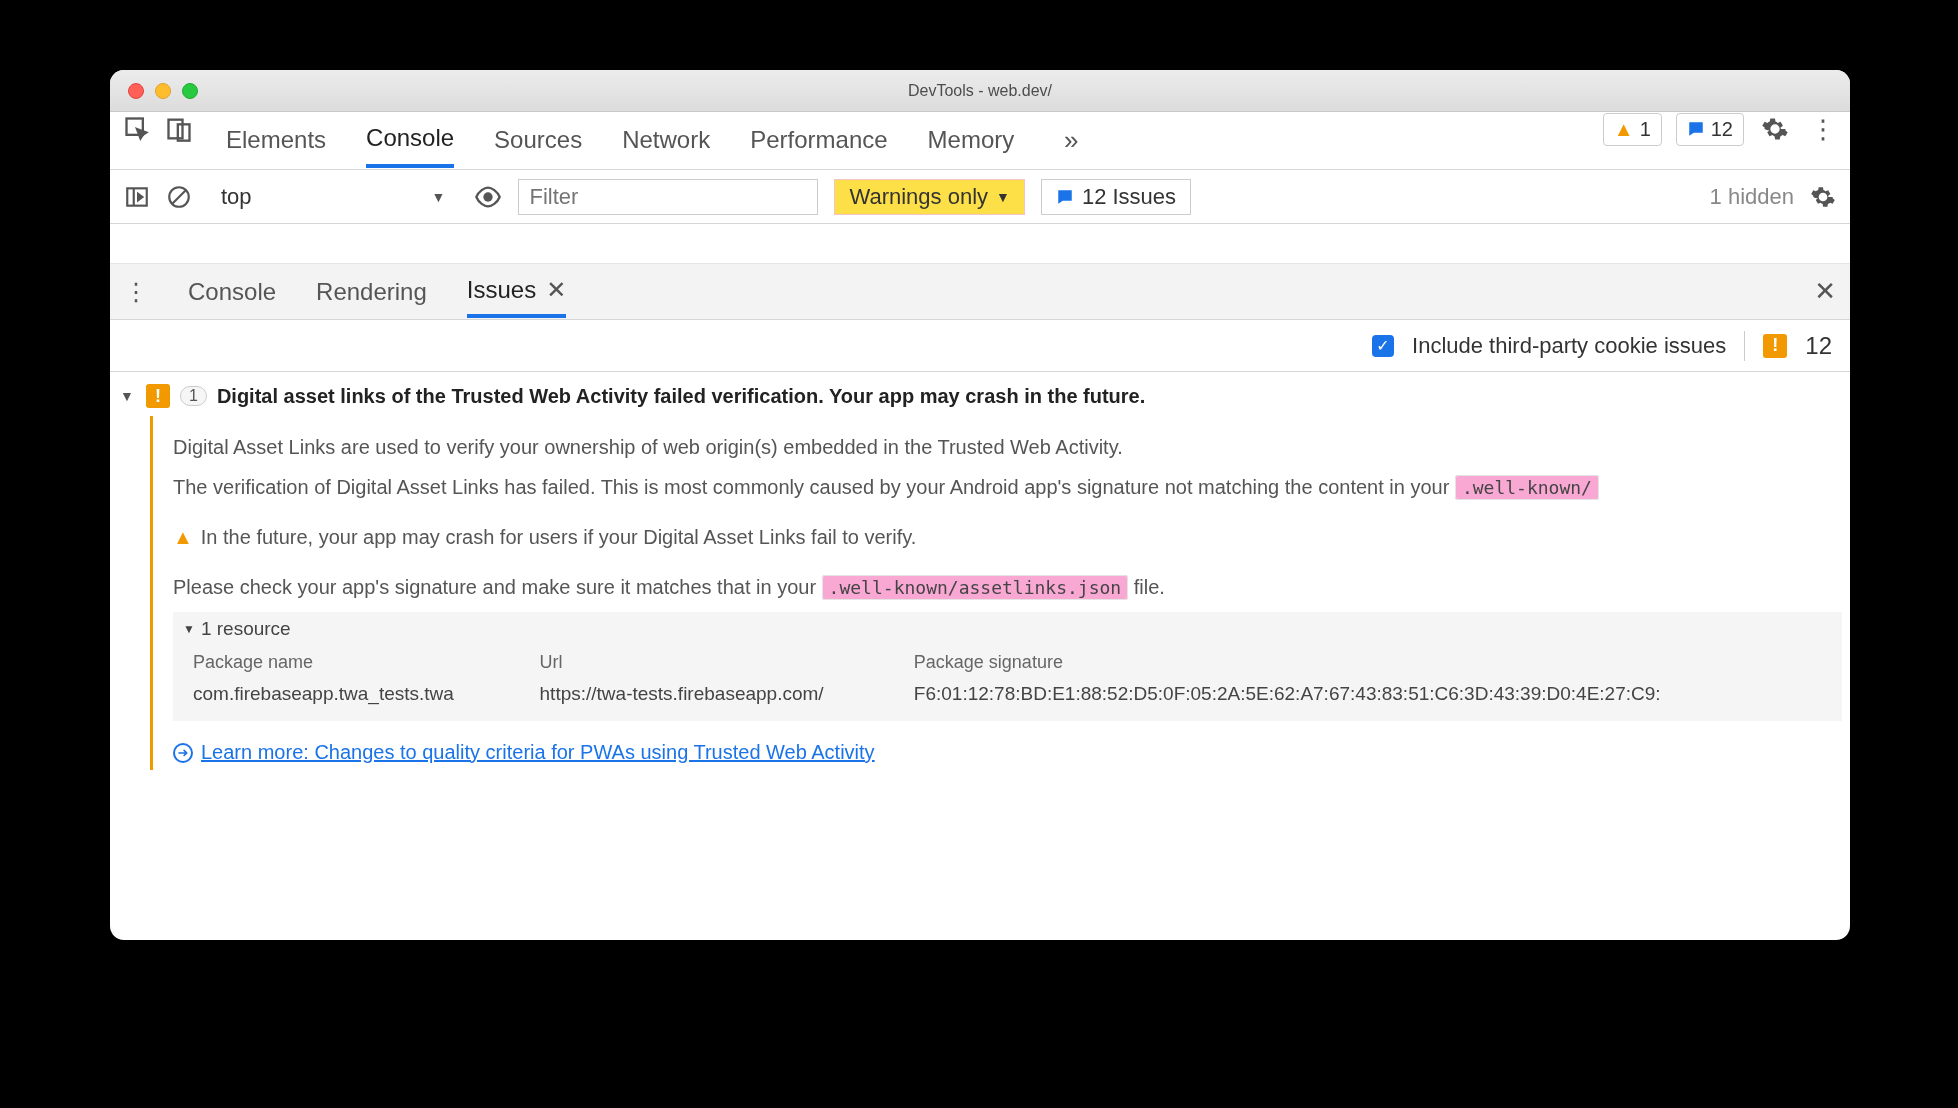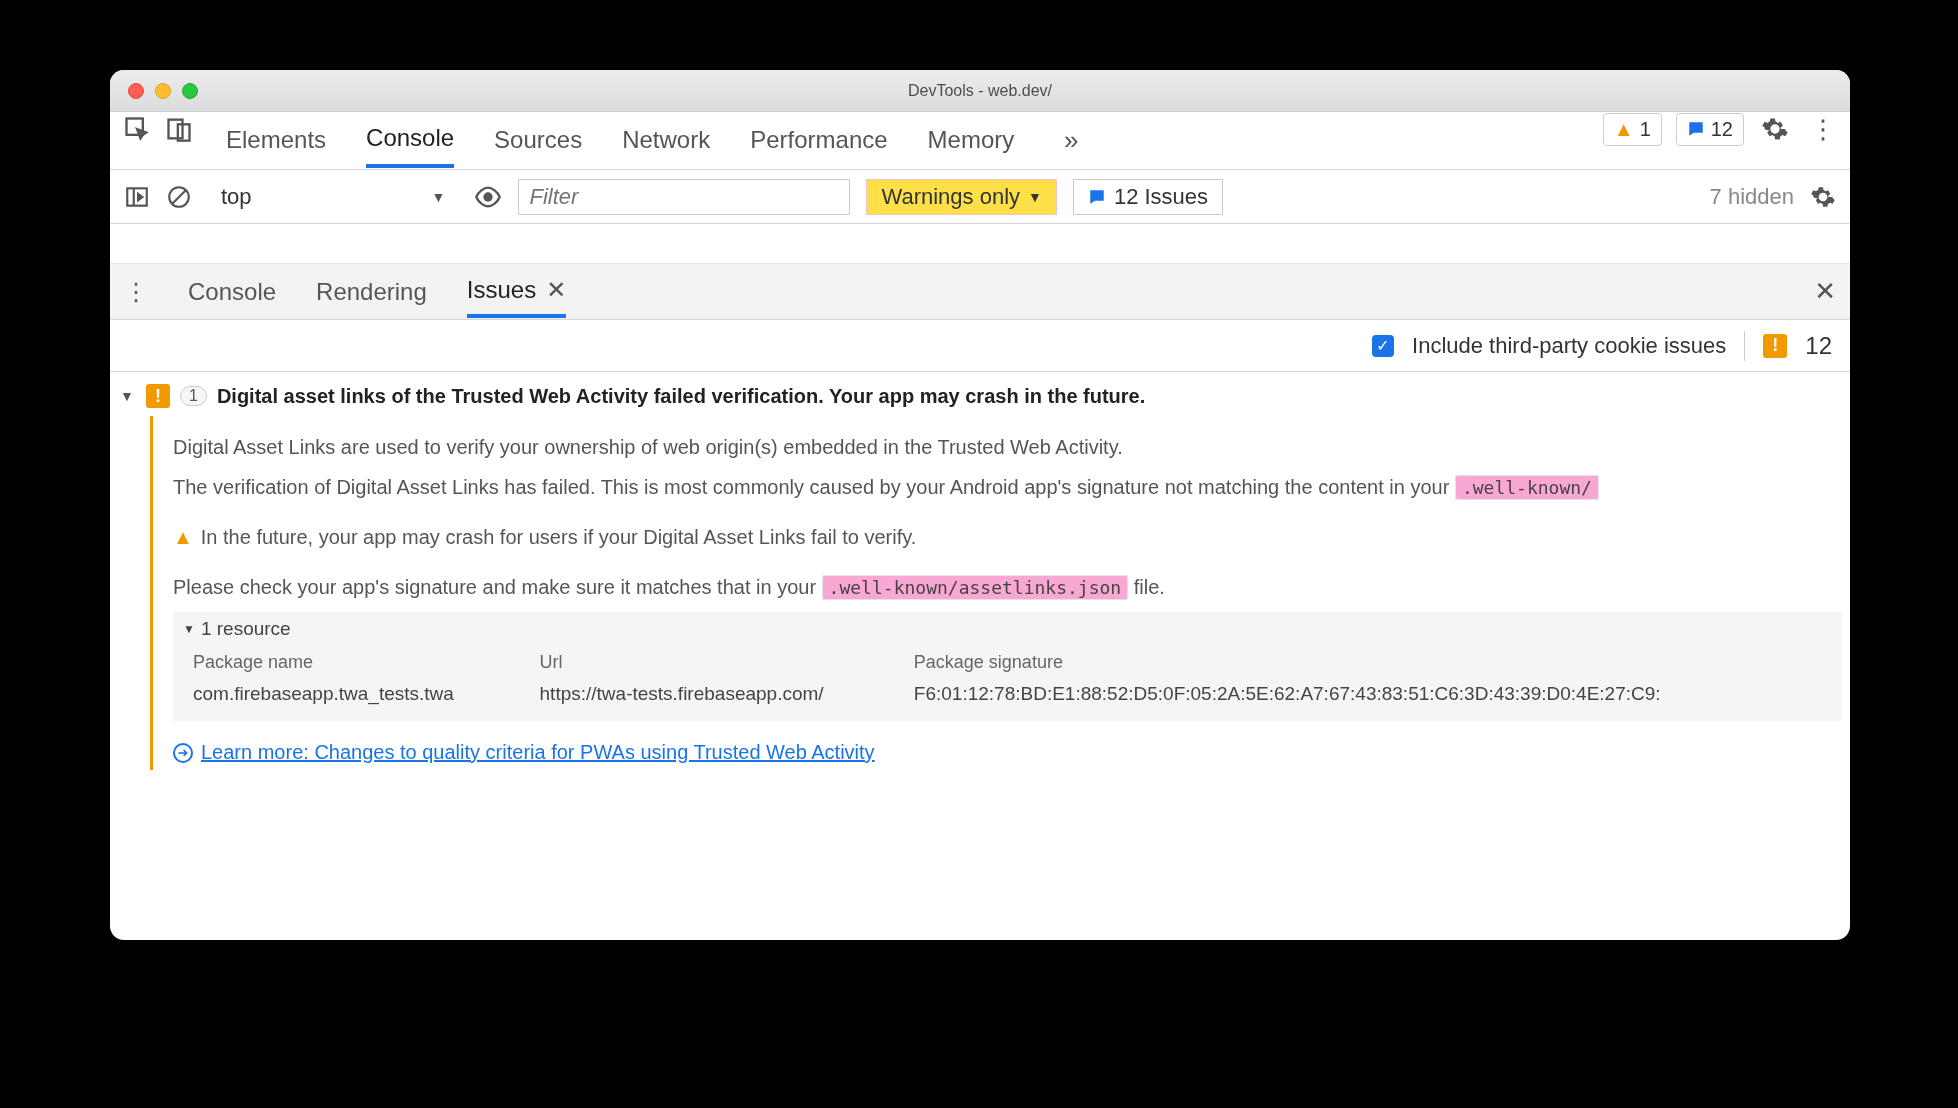--- a/index.html
+++ b/index.html
@@ -101,25 +101,24 @@
     padding: 4px 12px;
     font-size: 22px;
     color:#333;
     gap: 180px;
     cursor:pointer;
   }
   .context-select .caret { color:#555; font-size:14px; }
   .filter-input {
     border:1px solid #ccc;
     height: 36px;
-    width: 332px;
+    width: 300px;
     padding: 0 10px;
     font-size: 22px;
     color:#333;
-    font-style:italic;
   }
   .level-select {
     background: #fde047;
     border:1px solid #f5c2c7;
     padding: 4px 14px;
     font-size: 22px;
     color:#333;
     display:flex; align-items:center; gap:8px;
     cursor:pointer;
   }
@@ -325,21 +324,21 @@
       <span style="font-size:14px;">▼</span>
     </div>
     <div class="issues-btn">
       <span class="msg-blue">
         <svg width="18" height="18" viewBox="0 0 24 24" fill="#1a73e8">
             <path d="M3 3h18v14H9l-6 4z"></path>
           </svg>
       </span>
       <span>12 Issues</span>
     </div>
-    <span class="hidden-text">7 hidden</span>
+    <span class="hidden-text">1 hidden</span>
     <div class="icon-btn">
       <svg width="26" height="26" viewBox="0 0 24 24" fill="#555">
           <path d="M12 8a4 4 0 100 8 4 4 0 000-8zm9 4a7 7 0 01-.1 1.2l2 1.6-2 3.4-2.4-1a7 7 0 01-2 1.2l-.4 2.6h-4l-.4-2.6a7 7 0 01-2-1.2l-2.4 1-2-3.4 2-1.6A7 7 0 013 12a7 7 0 01.1-1.2l-2-1.6 2-3.4 2.4 1a7 7 0 012-1.2L8 3h4l.4 2.6a7 7 0 012 1.2l2.4-1 2 3.4-2 1.6c.1.4.2.8.2 1.2z"></path>
         </svg>
     </div>
   </div>
 
   <div class="blank-strip"></div>
 
   <div class="drawer-tabs">

